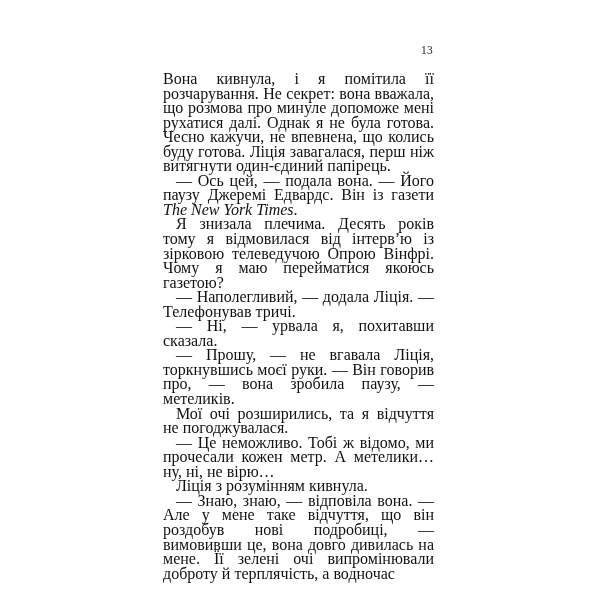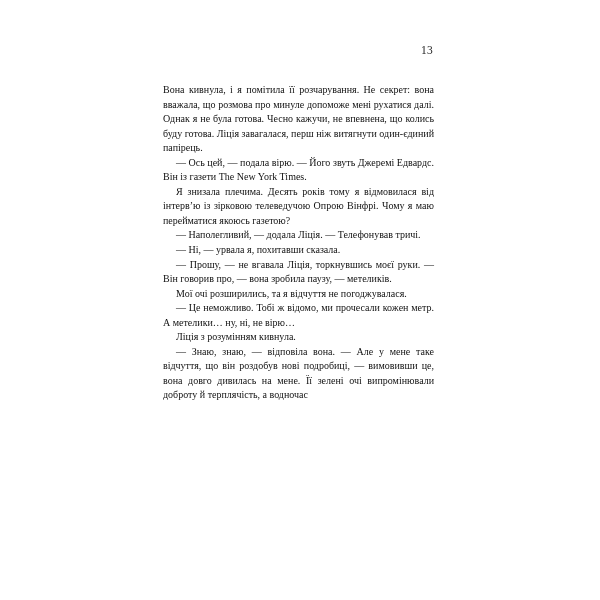--- a/index.html
+++ b/index.html
@@ -28,47 +28,47 @@
     font-size: 11.5px;
     color: #1a1a1a;
     letter-spacing: 0.2px;
   }
   .text-block {
     position: absolute;
     top: 72px;
     left: 163px;
     width: 271px;
     color: #111111;
-    font-size: 10px;
+    font-size: 16px;
     line-height: 14.55px;
     text-align: justify;
     text-justify: inter-word;
     hyphens: manual;
-    margin-top: 11px;
   }
   .para {
     margin: 0;
     text-indent: 0;
   }
   .para.indent {
     text-indent: 13px;
   }
   .it {
+    font-style: italic;
   }
 </style>
 </head>
 <body>
 
 <div class="page">
 
   <div class="page-number">13</div>
 
   <div class="text-block" id="body-text">
       <p class="para"><span>Вона кивнула, і я помітила її розчарування. Не секрет: вона вважала, що розмова про минуле допоможе мені рухатися далі. Однак я не була готова. Чесно кажучи, не впевнена, що колись буду готова. Ліція завагалася, перш ніж витягнути один-єдиний папірець.</span></p>
-      <p class="para indent"><span>— Ось цей, — подала вірю. — Його звуть Джеремі Едвардс. Він із газети </span><span class="it">The New York Times</span><span>.</span></p>
+      <p class="para indent"><span>— Ось цей, — подала вона. — Його паузу Джеремі Едвардс. Він із газети </span><span class="it">The New York Times</span><span>.</span></p>
       <p class="para indent"><span>Я знизала плечима. Десять років тому я відмовилася від інтерв’ю із зірковою телеведучою Опрою Вінфрі. Чому я маю перейматися якоюсь газетою?</span></p>
       <p class="para indent"><span>— Наполегливий, — додала Ліція. — Телефонував тричі.</span></p>
       <p class="para indent"><span>— Ні, — урвала я, похитавши сказала.</span></p>
       <p class="para indent"><span>— Прошу, — не вгавала Ліція, торкнувшись моєї руки. — Він говорив про, — вона зробила паузу, — метеликів.</span></p>
       <p class="para indent"><span>Мої очі розширились, та я відчуття не погоджувалася.</span></p>
       <p class="para indent"><span>— Це неможливо. Тобі ж відомо, ми прочесали кожен метр. А метелики… ну, ні, не вірю…</span></p>
       <p class="para indent"><span>Ліція з розумінням кивнула.</span></p>
       <p class="para indent"><span>— Знаю, знаю, — відповіла вона. — Але у мене таке відчуття, що він роздобув нові подробиці, — вимовивши це, вона довго дивилась на мене. Її зелені очі випромінювали доброту й терплячість, а водночас</span></p>
     </div>
 

